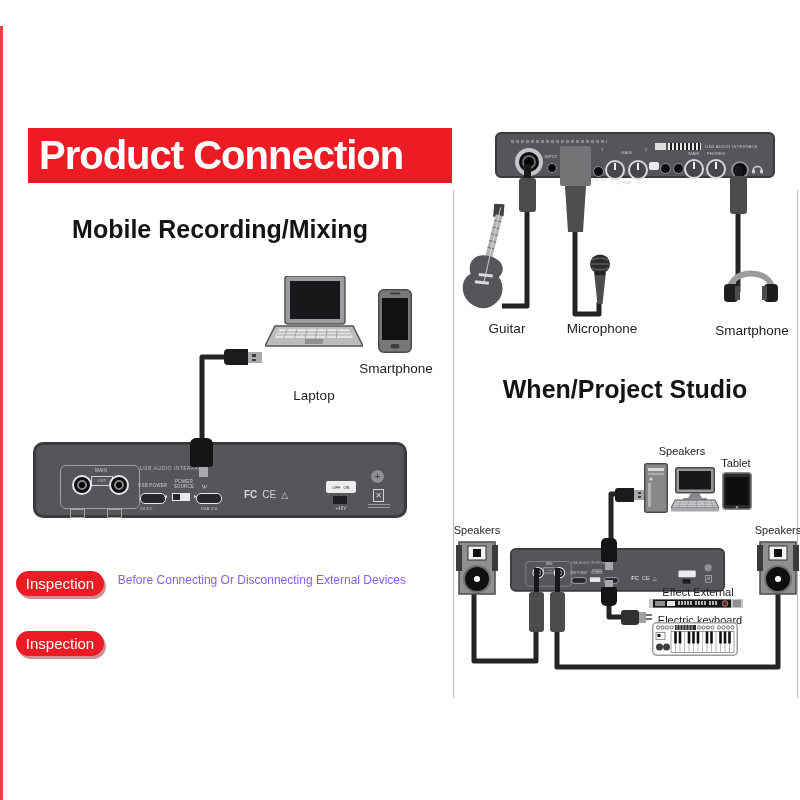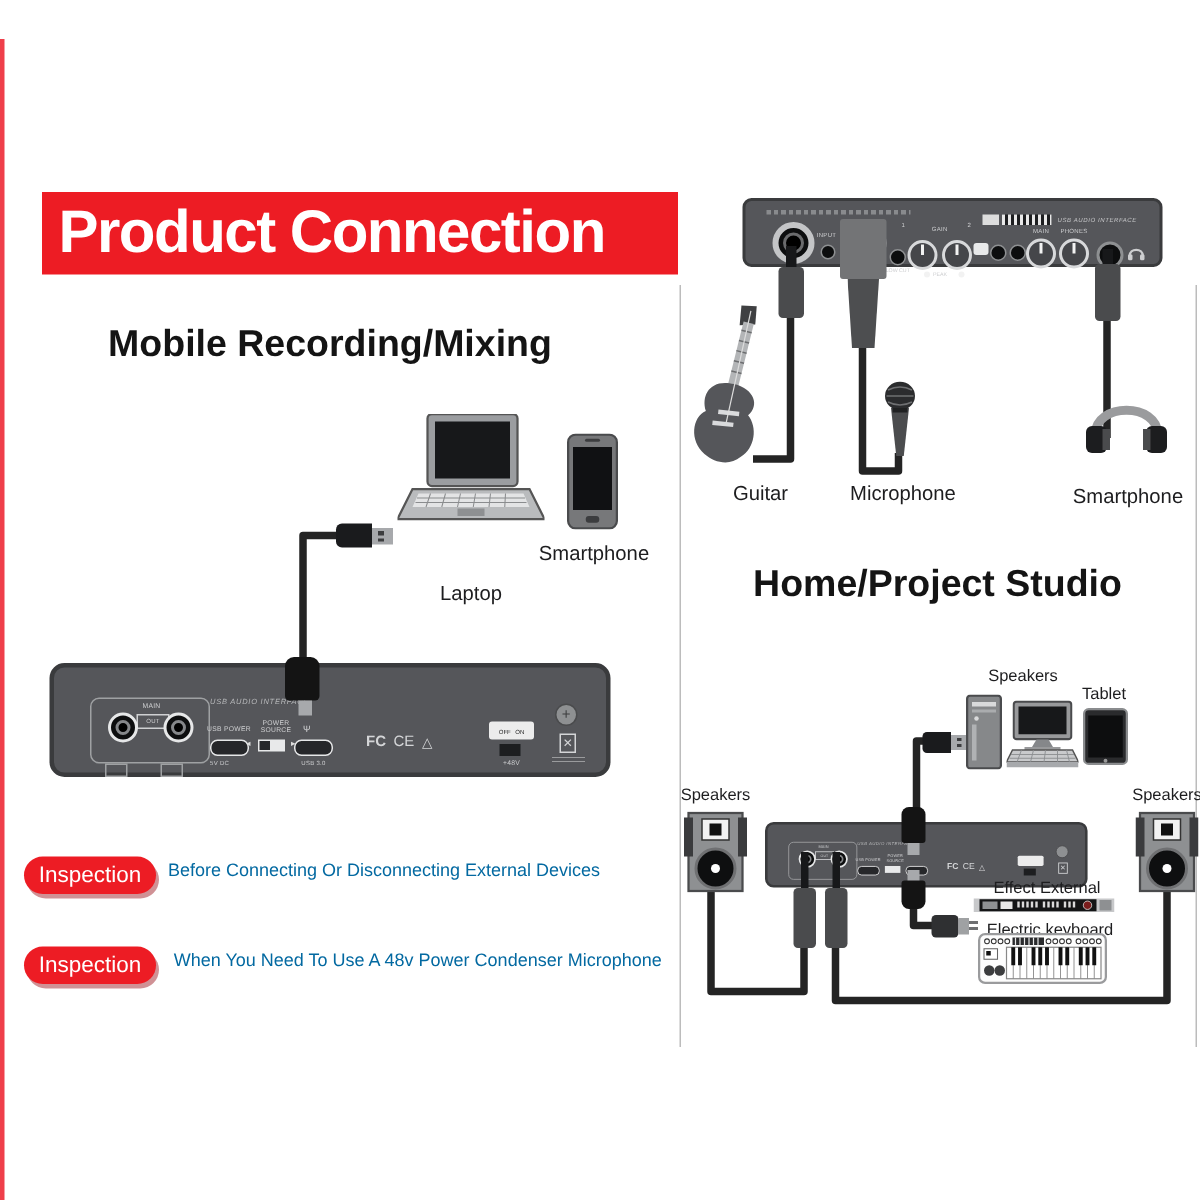--- a/index.html
+++ b/index.html
@@ -31,37 +31,37 @@
   .combo:after{content:'';position:absolute;inset:3px;border-radius:50%;background:#000;border:2px solid #6a6b6d;box-sizing:border-box;}
   .knob{width:20px;height:20px;border-radius:50%;background:#45464a;border:2px solid #d8d9db;box-sizing:border-box;position:absolute;}
   .knob:after{content:'';position:absolute;left:7px;top:1px;width:2px;height:7px;background:#f2f2f2;}
   .smjack{border-radius:50%;background:#0c0d0e;border:1.5px solid #8e9092;box-sizing:border-box;}
   .plug{background:#4a4b4d;border-radius:3px;}
   .shaft{background:#17181a;}
   .cableStroke{fill:none;stroke:#242424;stroke-width:5;stroke-linejoin:round;}
   
   .insp-badge{width:88px;height:25px;background:#ed1c24;border-radius:13px;color:#fff;font-size:15px;
               line-height:25px;text-align:center;box-shadow:2px 3px 0 rgba(150,10,20,.45);}
-  .insp-l1{font-size:12px;color:#0369a1;line-height:15px;}
+  .insp-l1{font-size:12px;color:#8b5cf6;line-height:15px;text-align:right;}
   .insp-l2{font-size:12px;color:#e8222c;line-height:15px;}
   .small-lbl{font-size:11px;color:#1d1d1f;}
   .dev-lbl{font-size:13.5px;color:#1d1d1f;}
 </style>
 </head>
 <body>
 
 <div id="canvas">
 
   <div class="abs rededge"></div>
   <div class="abs vline" style="left:453px;"></div>
   <div class="abs vline" style="left:797px;"></div>
 
   <div class="abs banner">Product Connection</div>
   <div class="abs h1 center" style="left:30px;top:215px;width:380px;">Mobile Recording/Mixing</div>
-  <div class="abs h1 center" style="left:495px;top:375px;width:260px;">Home/Project Studio</div>
+  <div class="abs h1 center" style="left:495px;top:375px;width:260px;">When/Project Studio</div>
 
   <div class="abs" style="left:33px;top:442px;">
     <div class="back-panel">
       <div class="abs" style="left:24px;top:20px;width:78px;height:42px;border:1.5px solid #9fa1a3;border-radius:6px;">
         <span class="abs mt center" style="left:28px;top:2px;width:24px;">MAIN</span>
         <span class="abs mt2 center" style="left:30px;top:10px;width:20px;height:8px;border:1px solid #cfd0d2;line-height:7px;">OUT</span>
         <div class="abs bjack" style="left:11px;top:9px;"></div>
         <div class="abs bjack" style="left:48px;top:9px;"></div>
       </div>
       <div class="abs" style="left:34px;top:64px;width:13px;height:7px;border:1px solid #9fa1a3;"></div>
@@ -195,21 +195,20 @@
     <rect x="12.5" y="55" width="9" height="4.5" rx="2" fill="#3c3d3f"></rect>
   </svg>
   <div class="abs dev-lbl center" style="left:356px;top:361px;width:80px;">Smartphone</div>
 
   <div class="abs insp-badge" style="left:16px;top:571px;">Inspection</div>
   <div class="abs center" style="left:106px;top:573px;width:300px;">
     <div class="insp-l1 nw">Before Connecting Or Disconnecting External Devices</div>
   </div>
   <div class="abs insp-badge" style="left:16px;top:631px;">Inspection</div>
   <div class="abs center" style="left:106px;top:633px;width:345px;">
-    <div class="insp-l1 nw">When You Need To Use A 48v Power Condenser Microphone</div>
   </div>
 
   <div class="abs shaft" style="left:524px;top:164px;width:7px;height:18px;"></div>
   <div class="abs plug" style="left:519px;top:178px;width:17px;height:34px;"></div>
 
   <div class="abs" style="left:560px;top:146px;width:31px;height:40px;background:#737476;border-radius:2px;"></div>
   <div class="abs" style="left:563px;top:186px;width:25px;height:46px;background:#4d4e50;clip-path:polygon(8% 0,92% 0,80% 100%,20% 100%);"></div>
 
   <div class="abs shaft" style="left:735px;top:166px;width:7px;height:12px;"></div>
   <div class="abs plug" style="left:730px;top:176px;width:17px;height:38px;"></div>

